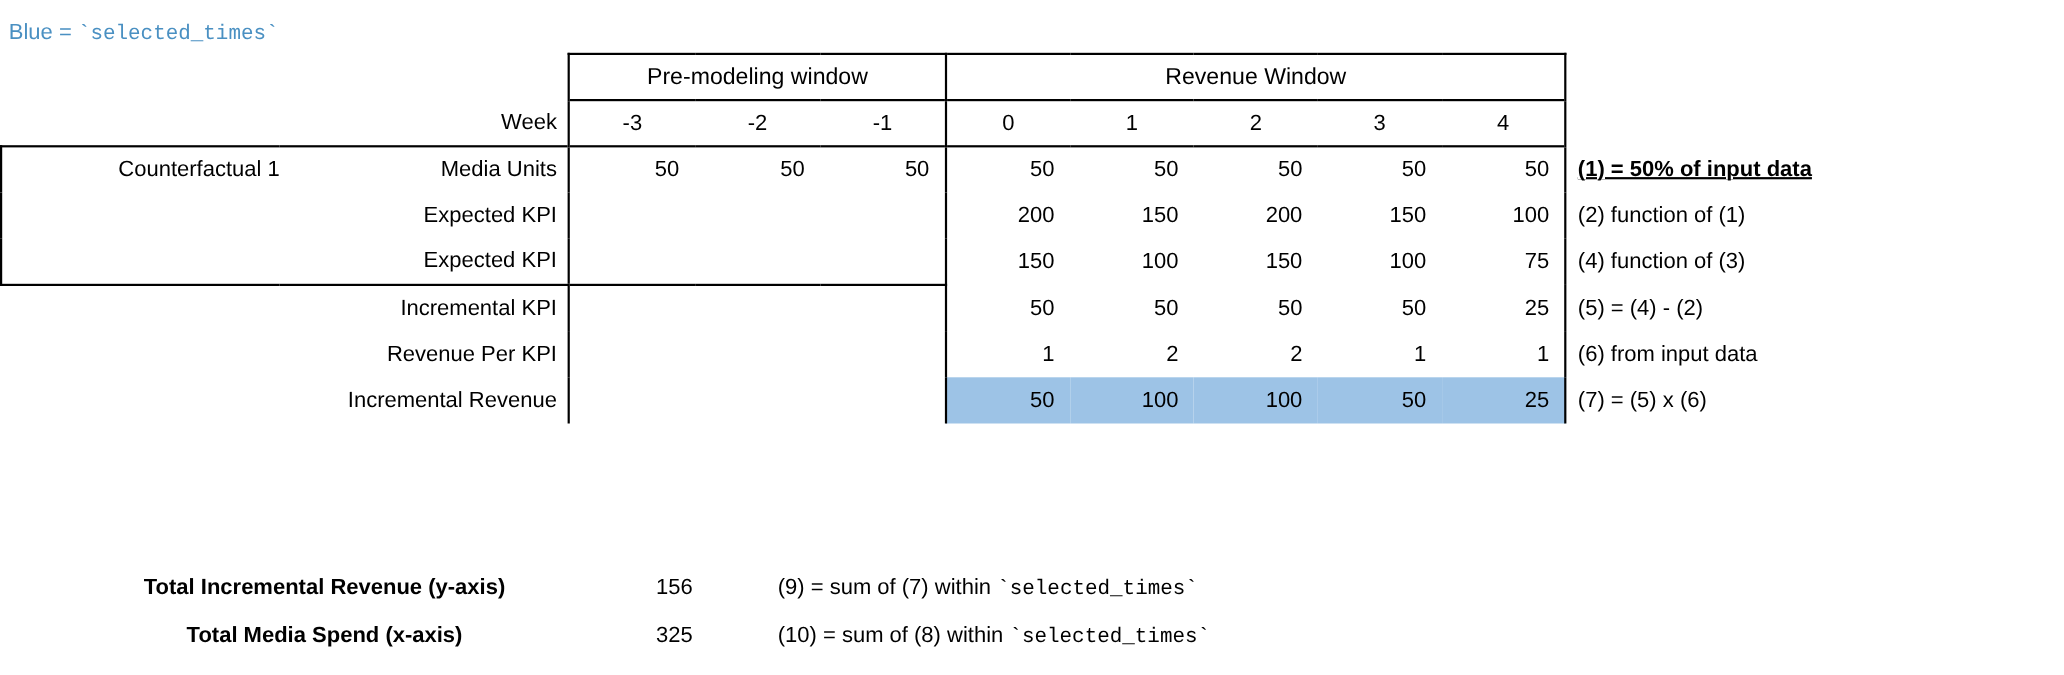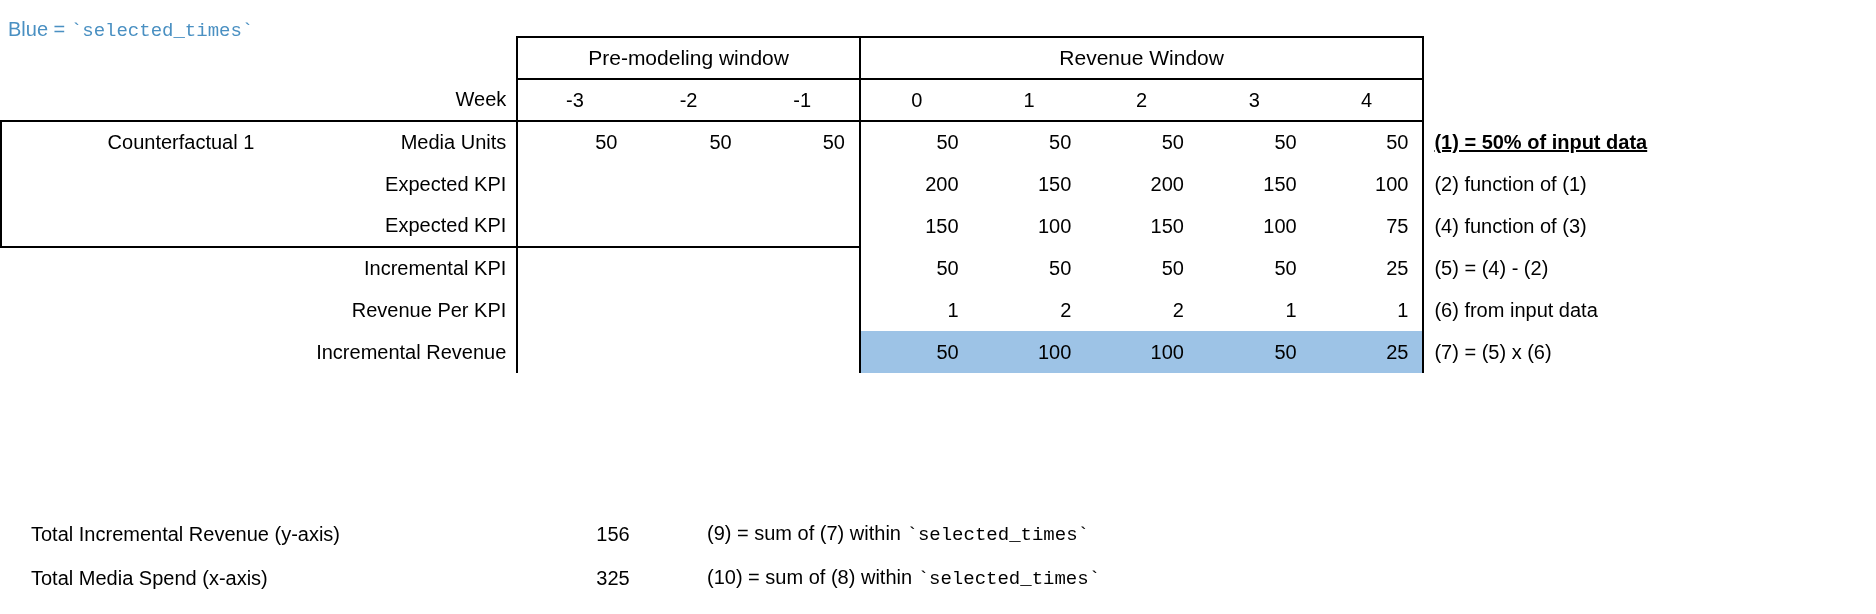--- a/index.html
+++ b/index.html
@@ -26,21 +26,21 @@
   .legend .code {
     font-family: "Liberation Mono", monospace;
     font-size: 19px;
     color: #4a90c2;
   }
 
   
   table.grid {
     position: absolute;
     left: 0px;
-    top: 36px;
+    top: 48px;
     border-collapse: collapse;
     font-size: 20px;
   }
   table.grid td, table.grid th {
     padding: 0;
     margin: 0;
     font-weight: normal;
     vertical-align: middle;
     height: 42px;
     box-sizing: border-box;
@@ -108,23 +108,23 @@
   .totals table {
     border-collapse: collapse;
   }
   .totals td {
     height: 42px;
     vertical-align: middle;
     white-space: nowrap;
   }
   .tot-lbl {
     width: 528px;
-    text-align: left;
+    text-align: center;
     padding-right: 10px;
-    font-weight: normal;
+    font-weight: bold;
     padding-left: 31px;
   }
   .tot-val {
     width: 86px;
     text-align: center;
   }
   .tot-note {
     padding-left: 50px;
   }
   .mono {

